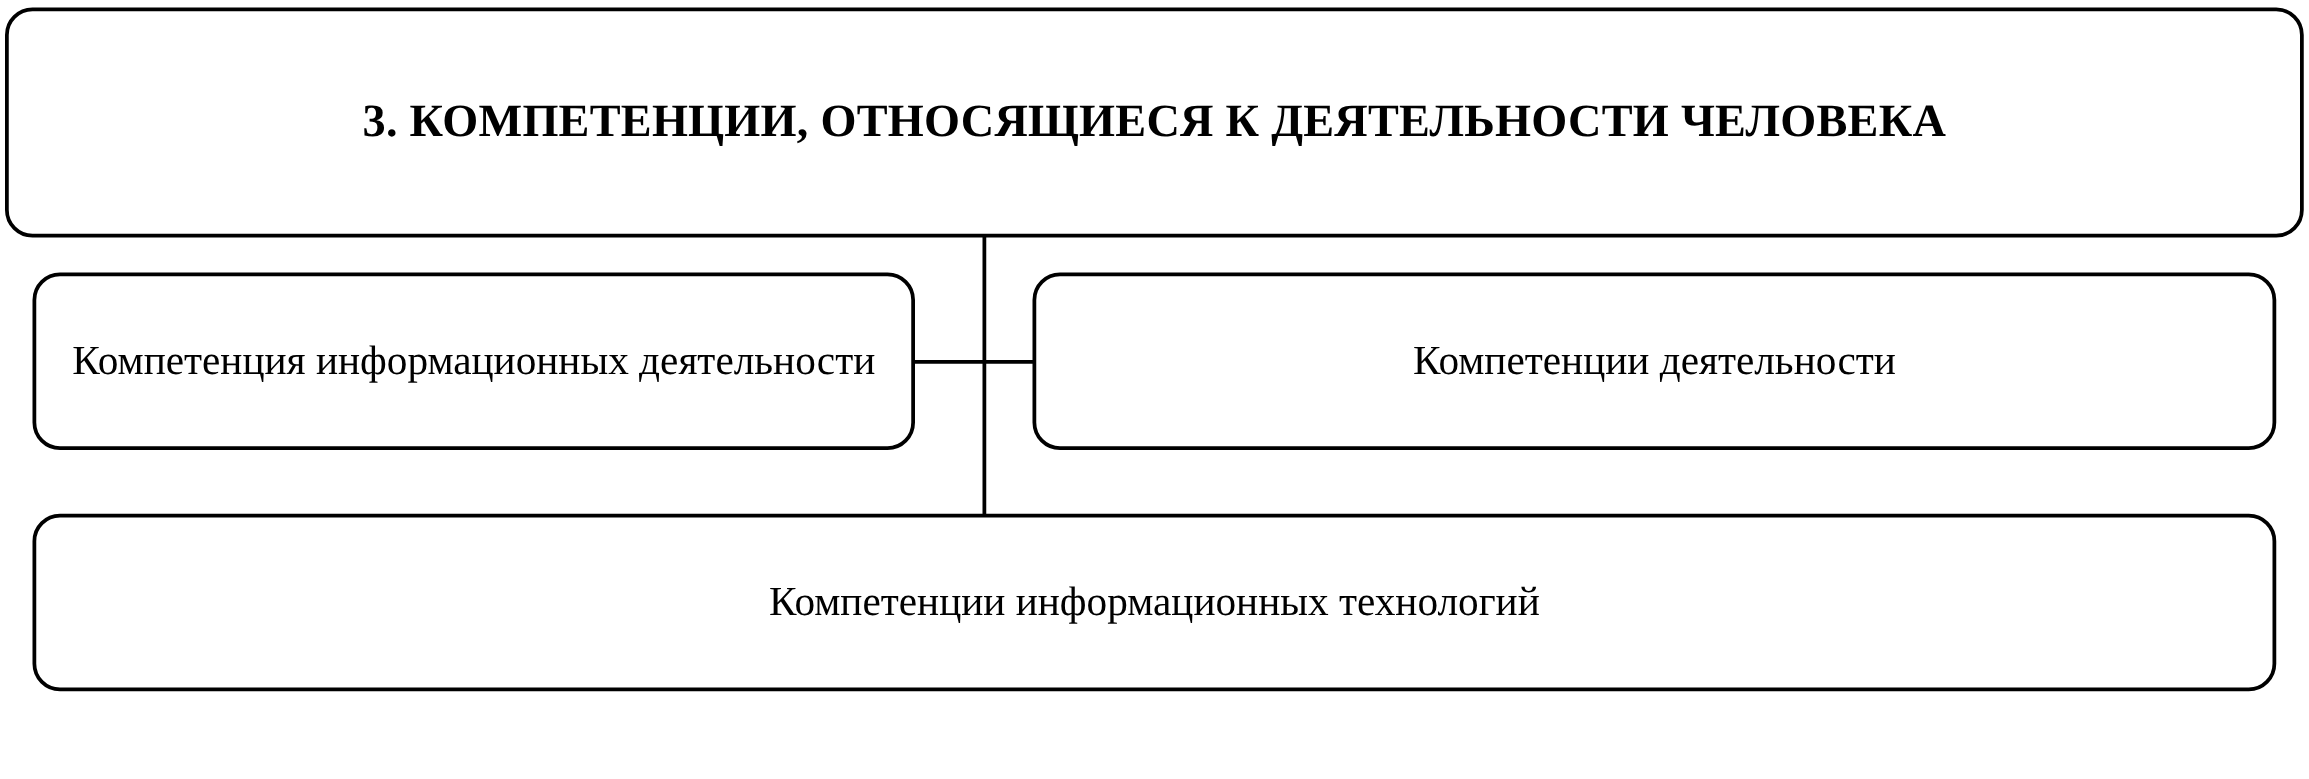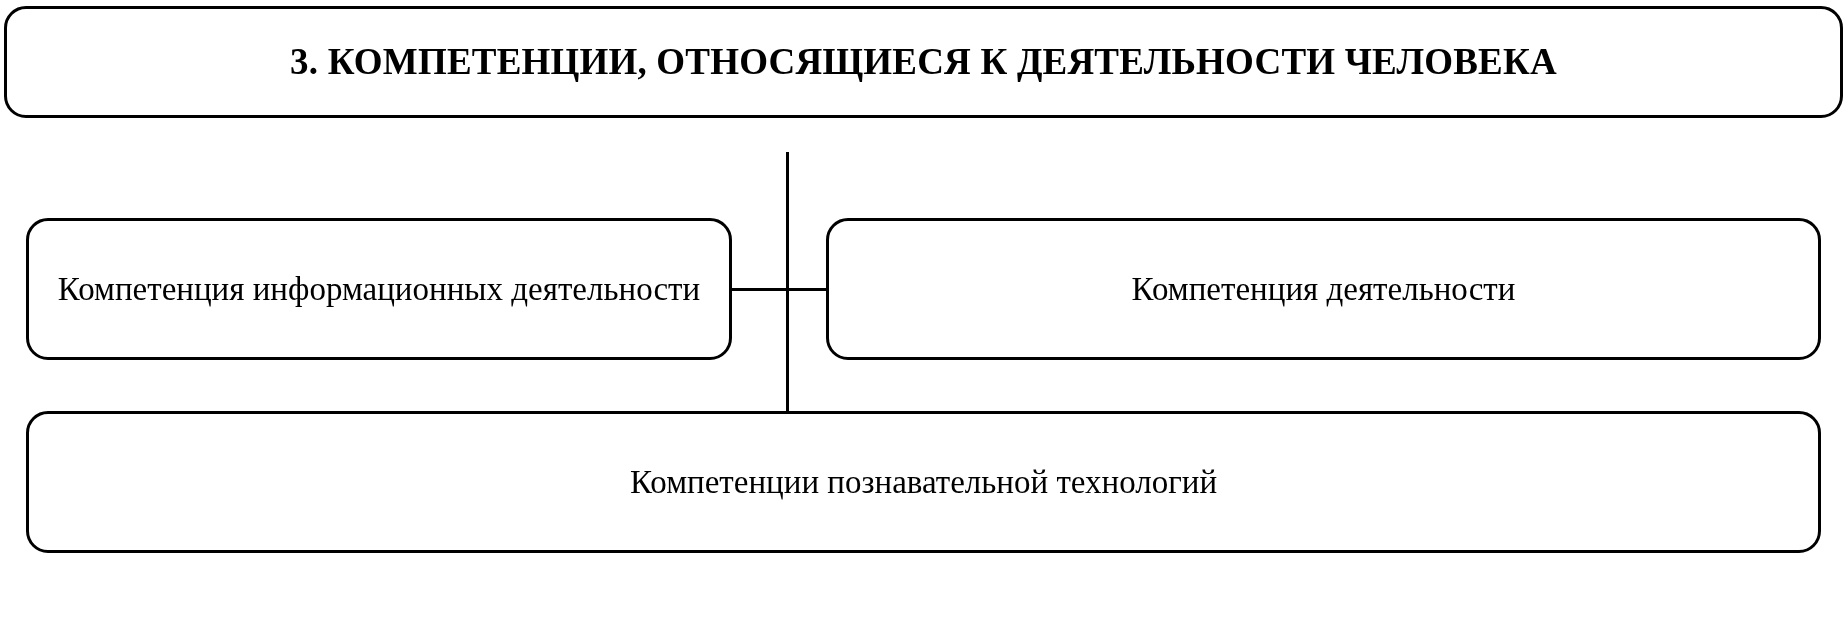--- a/index.html
+++ b/index.html
@@ -30,21 +30,21 @@
   .node-text {
     display: block;
     padding: 0 14px;
     line-height: 1.22;
   }
   
   #title-box {
     left: 4px;
     top: 6px;
     width: 1839px;
-    height: 112px;
+    height: 184px;
     border-radius: 22px;
   }
   #title-box .node-text {
     font-weight: bold;
     font-size: 37px;
     letter-spacing: 0.2px;
   }
   
   #left-box {
     left: 26px;
@@ -107,20 +107,20 @@
 
   <div class="node" id="title-box">
     <span class="node-text">3. КОМПЕТЕНЦИИ, ОТНОСЯЩИЕСЯ К ДЕЯТЕЛЬНОСТИ ЧЕЛОВЕКА</span>
   </div>
 
   <div class="node" id="left-box">
     <span class="node-text">Компетенция информационных деятельности</span>
   </div>
 
   <div class="node" id="right-box">
-    <span class="node-text">Компетенция деятельности</span>
+    <span class="node-text">Компетенции деятельности</span>
   </div>
 
   <div class="node" id="bottom-box">
-    <span class="node-text">Компетенции познавательной технологий</span>
+    <span class="node-text">Компетенции информационных технологий</span>
   </div>
 
 </div>
 
 </body></html>

